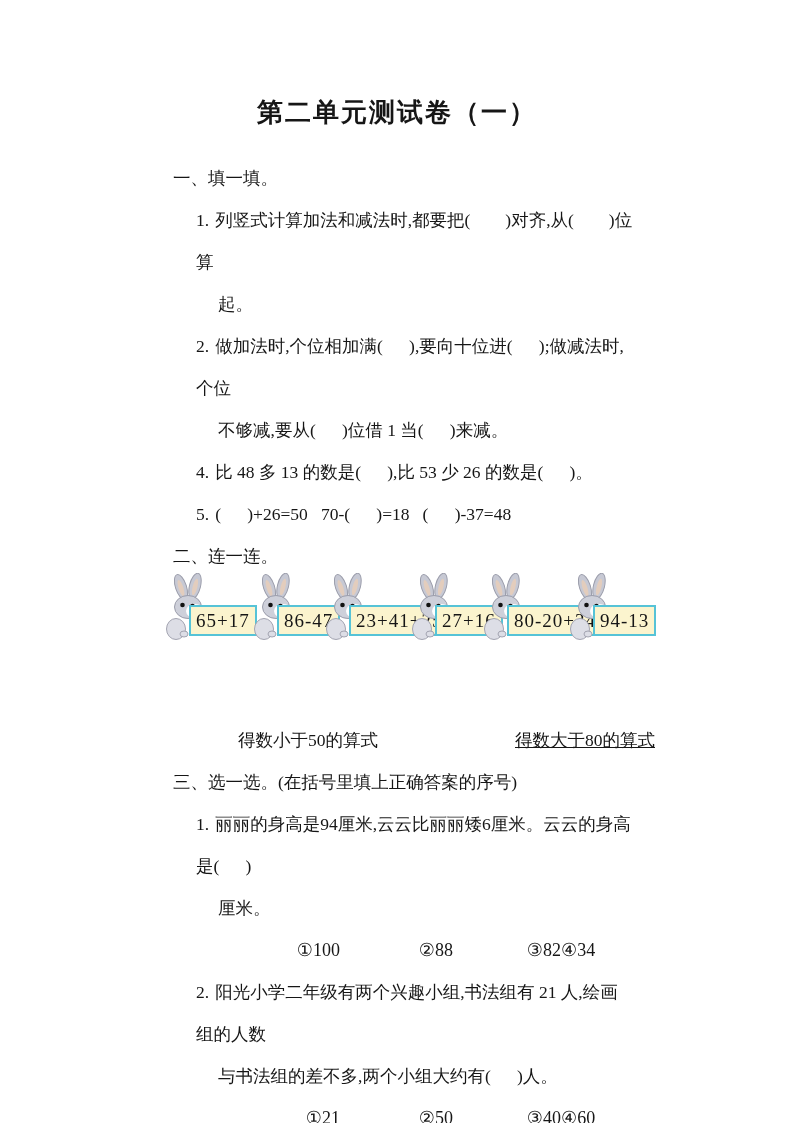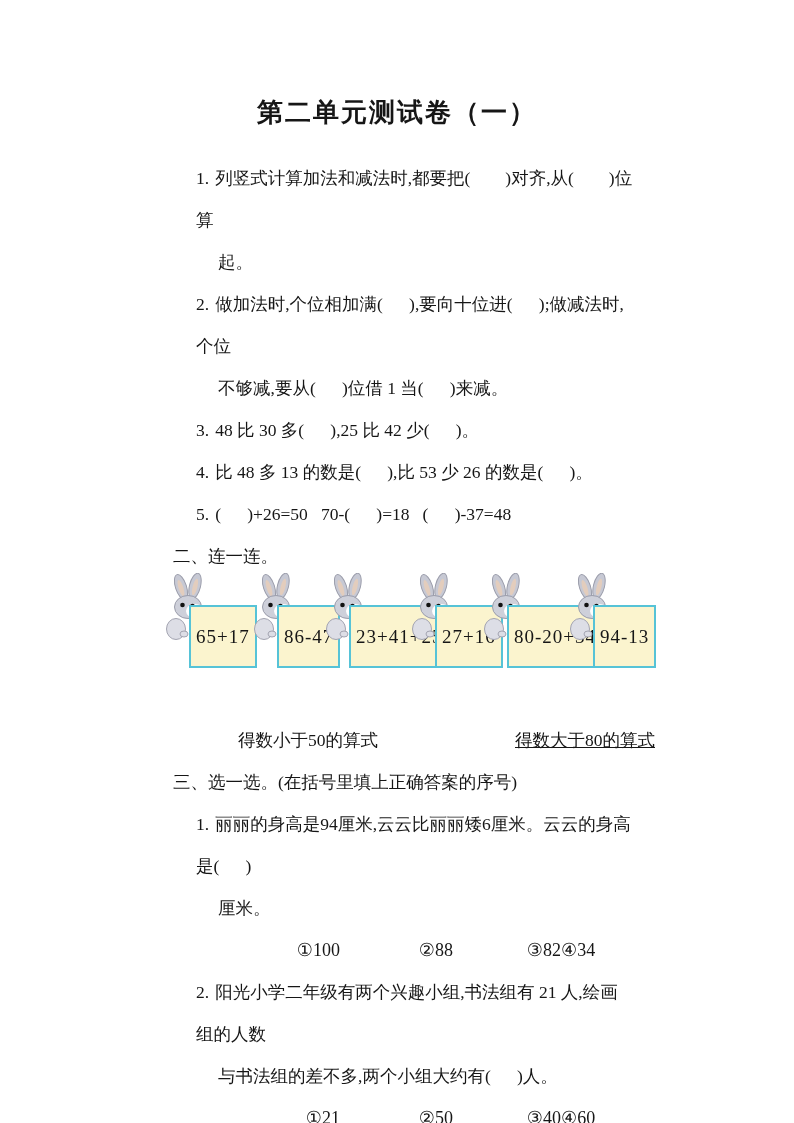--- a/index.html
+++ b/index.html
@@ -21,21 +21,21 @@
   .item-num { padding-right:6px; }
   .cont-line { padding-left:45px; white-space:pre-wrap; }
 
   
   .match-area { position:relative; margin-left:-120px; margin-right:-108px; height:142px; }
   .match-unit { position:absolute; top:-4px; width:160px; height:112px; }
   .rabbit { position:absolute; left:0; top:0; }
   .expr-box {
     position:absolute; left:24px; top:32px;
     border:2px solid #56c3d7; background:#fbf4ce;
-    font-size:19px; line-height:27px; padding:16px 5px; white-space:nowrap;
+    font-size:19px; line-height:27px; padding:0 5px; white-space:nowrap;
     letter-spacing:1px;
   }
   .labels-row { position:relative; margin-left:-120px; margin-right:-108px; height:42px;text-align:center; }
   .cat-label { position:absolute; top:0; line-height:42px; font-size:17.5px; white-space:pre-wrap; }
   .cat-label.left { left:185px; }
   .cat-label.right { left:462px;text-decoration:underline; }
 
   
   .opts { padding-left:35px; font-size:18px; }
   .opts span { display:inline-block;text-align:right; }
@@ -46,28 +46,28 @@
 </head>
 <body>
 
 <div class="page">
 
   <h1 class="doc-title">第二单元测试卷（一）</h1>
 
   <div class="content">
     <div class="body-flow">
 
+      <div class="section-heading">一、填一填。</div>
 
       <div class="item-line"><span class="item-num">1.</span><span>列竖式计算加法和减法时,都要把(        )对齐,从(        )位算</span></div>
       <div class="cont-line">起。</div>
 
       <div class="item-line"><span class="item-num">2.</span><span>做加法时,个位相加满(      ),要向十位进(      );做减法时,个位</span></div>
       <div class="cont-line">不够减,要从(      )位借 1 当(      )来减。</div>
 
-      <div class="item-line"><span class="item-num">3.</span><span>48 比 30 多(      ),25 比 42 少(      )。</span></div>
 
       <div class="item-line"><span class="item-num">4.</span><span>比 48 多 13 的数是(      ),比 53 少 26 的数是(      )。</span></div>
 
       <div class="item-line"><span class="item-num">5.</span><span>(      )+26=50   70-(      )=18   (      )-37=48</span></div>
 
       <div class="section-heading">二、连一连。</div>
 
       <div class="match-area">
 
         <div class="match-unit" style="left:112px">

